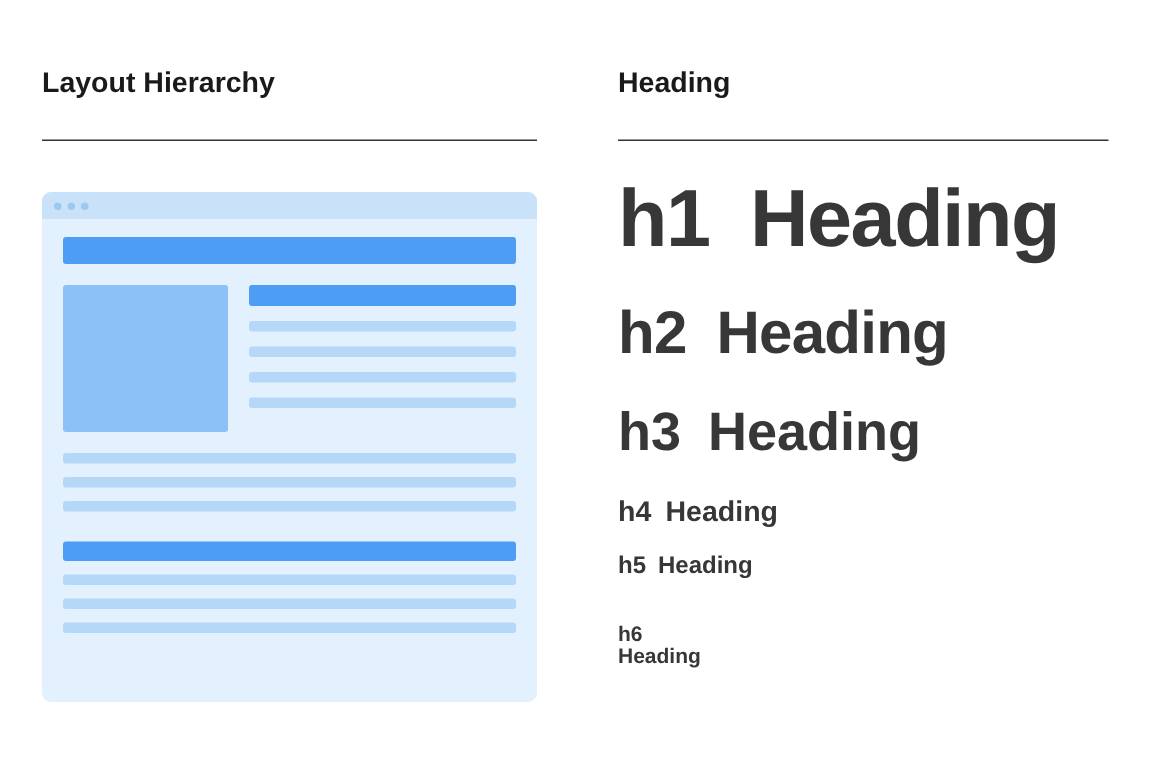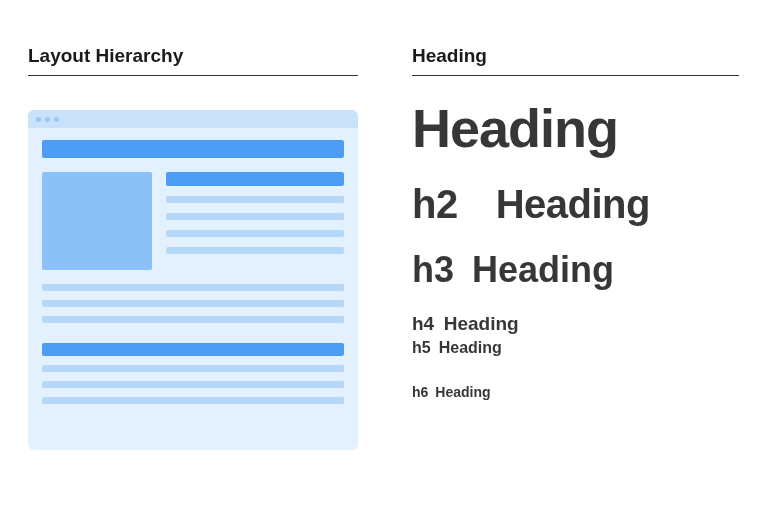--- a/index.html
+++ b/index.html
@@ -11,21 +11,21 @@
       padding: 45px 28px 20px 28px;
       display: flex;
       gap: 54px;
     }
     .col-left { width: 330px; }
     .col-right { flex: 1; }
     .section-title {
       font-size: 19px;
       font-weight: 700;
       color: #1a1a1a;
-      padding-bottom: 8px;
+      padding-bottom: 26px;
       border-bottom: 1px solid #333;
     }
     .col-right .section-title { margin-bottom: 24px; }
 
     
     .wireframe {
       margin-top: 34px;
       width: 330px;
       height: 340px;
       background: #e3f0fd;
@@ -62,25 +62,25 @@
     
     .heading-item {
       font-weight: 700;
       color: #373737;
       display: flex;
       align-items: baseline;
       line-height: 1.05;
     }
     .heading-item .tag { margin-right: 0.5em; }
     .h1 { font-size: 54px; margin-bottom: 26px; letter-spacing: -1px; }
-    .h2 { font-size: 40px; margin-bottom: 26px; letter-spacing: -0.5px; gap: 18px; }
+    .h2 { font-size: 40px; margin-bottom: 26px; letter-spacing: -0.5px; }
     .h3 { font-size: 36px; margin-bottom: 26px; }
-    .h4 { font-size: 19px; margin-bottom: 6px; }
+    .h4 { font-size: 19px; margin-bottom: 18px; }
     .h5 { font-size: 16px; margin-bottom: 28px; }
-    .h6 { font-size: 14px; }
+    .h6 { font-size: 14px; flex-direction: column; }
   </style>
 </head>
 <body>
 
 <div class="col-left">
   <div class="section-title">Layout Hierarchy</div>
 
   <div class="wireframe">
     <div class="wf-titlebar">
       <span class="wf-dot"></span>
@@ -111,20 +111,21 @@
         <div class="bar bar-light wf-line"></div>
       </div>
     </div>
   </div>
 </div>
 
 <div class="col-right">
   <div class="section-title">Heading</div>
 
   <div class="heading-item h1">
+    <span class="tag">h1</span>
     <span>Heading</span>
   </div>
   <div class="heading-item h2">
     <span class="tag">h2</span>
     <span>Heading</span>
   </div>
   <div class="heading-item h3">
     <span class="tag">h3</span>
     <span>Heading</span>
   </div>

